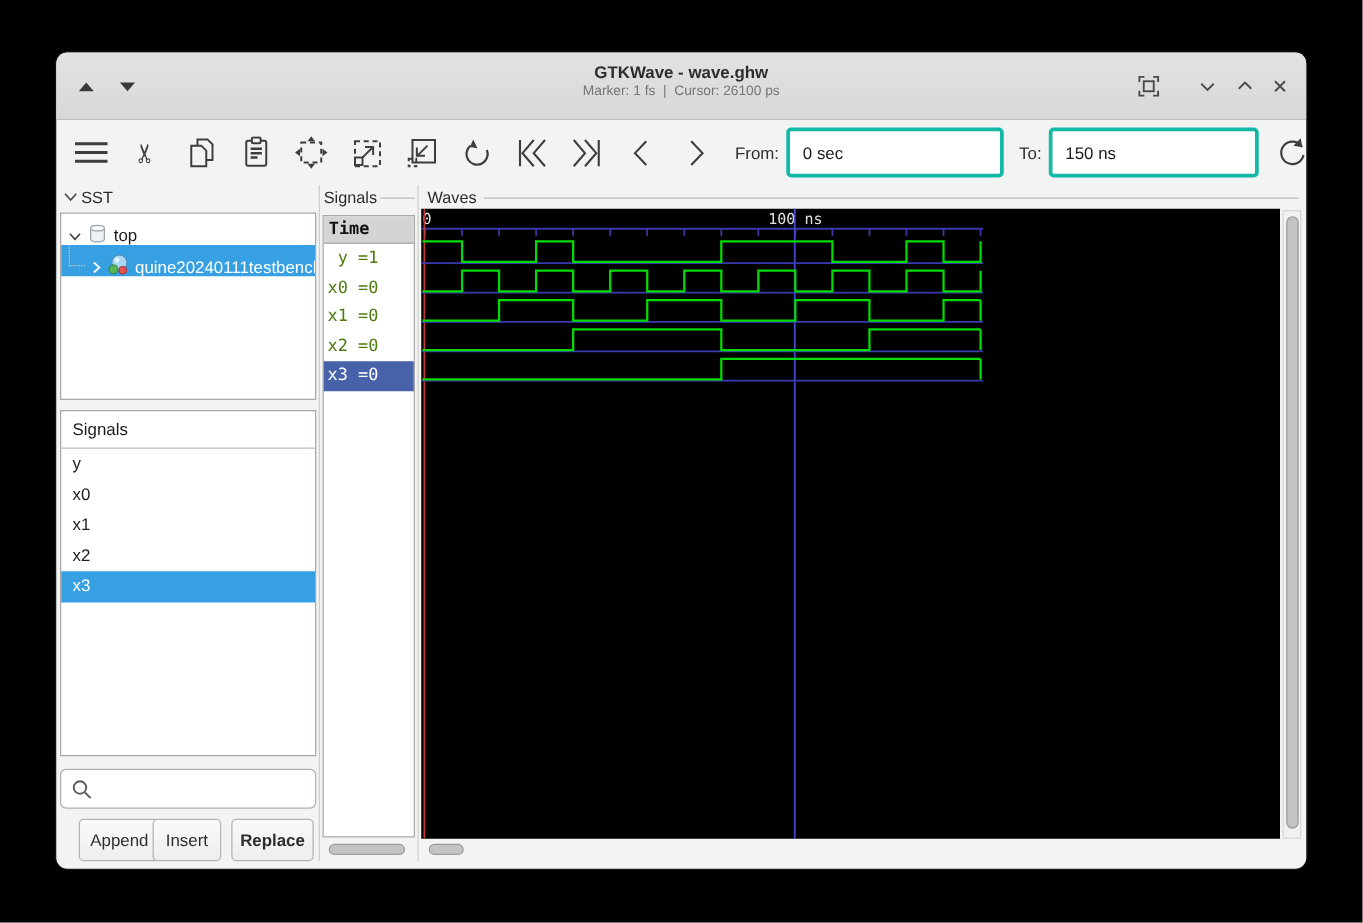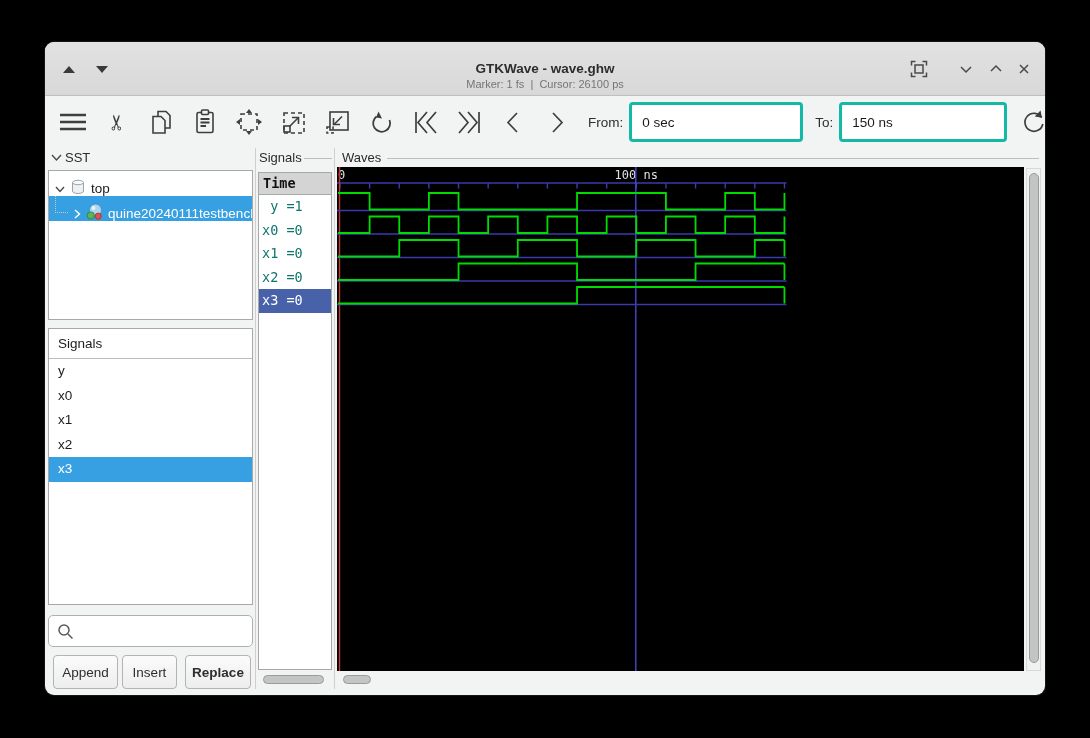--- a/index.html
+++ b/index.html
@@ -4,21 +4,21 @@
 <style>
   html,body{margin:0;padding:0;}
   body{width:1090px;height:738px;background:#000;position:relative;
        font-family:"Liberation Sans", sans-serif; -webkit-font-smoothing:antialiased;}
   .window{position:absolute;left:45px;top:42px;width:1000px;height:653px;
           background:#f2f3f3;border-radius:9px;overflow:hidden;
           box-shadow:0 0 0 1px #151515, 0 2px 10px rgba(0,0,0,.6);}
   
   .titlebar{position:absolute;left:0;top:0;width:100%;height:53px;
             background:linear-gradient(#e2e2e2,#d8d8d8);border-bottom:1px solid #bfbfbf;}
-  .tb-center{position:absolute;left:0;right:0;top:18px;text-align:center;pointer-events:none;}
+  .tb-center{position:absolute;left:0;right:0;top:7px;text-align:center;pointer-events:none;}
   .tb-title{font-size:13.5px;font-weight:bold;color:#2d2d2d;line-height:17px;}
   .tb-sub{font-size:11px;color:#757575;white-space:pre;line-height:14px;}
   .tb-btn{position:absolute;top:14px;width:26px;height:26px;display:flex;align-items:center;justify-content:center;
           background:none;border:none;padding:0;cursor:default;}
   .tri-up{width:0;height:0;border-left:6px solid transparent;border-right:6px solid transparent;border-bottom:7px solid #3a3a3a;}
   .tri-down{width:0;height:0;border-left:6px solid transparent;border-right:6px solid transparent;border-top:7px solid #3a3a3a;}
   .tb-ico{stroke:#4a4a4a;fill:none;stroke-width:1.5;}
   
   .toolbar{position:absolute;left:0;top:54px;width:100%;height:52px;display:flex;align-items:center;}
   .tbi{width:30px;height:30px;margin-left:14px;display:flex;align-items:center;justify-content:center;flex:0 0 auto;}
@@ -45,21 +45,21 @@
   .listrow{height:24.6px;line-height:24.6px;padding-left:9px;font-size:13.5px;color:#1c1c1c;}
   .listrow.sel{background:#36a0e2;color:#fff;}
   
   .search{position:absolute;background:#fff;border:1px solid #b0b0b0;border-radius:5px;display:flex;align-items:center;padding-left:8px;box-sizing:border-box;}
   .gbtn{position:absolute;height:34px;background:linear-gradient(#fbfbfb,#ededed);border:1px solid #b3b3b3;border-radius:4px;
         font-size:13.5px;color:#2e2e2e;font-family:"Liberation Sans",sans-serif;}
   
   .mono{font-family:"DejaVu Sans Mono", monospace;}
   .timehdr{height:21px;background:#d4d4d4;border-bottom:1px solid #a8a8a8;font-weight:bold;
            font-size:13.5px;color:#111;line-height:21px;padding-left:4px;}
-  .valrow{height:23.5px;line-height:23.5px;font-size:13.5px;color:#0f766e;white-space:pre;padding-left:3px;}
+  .valrow{height:23.5px;line-height:23.5px;font-size:13.5px;color:#4d7c0f;white-space:pre;padding-left:3px;}
   .valrow.sel{background:#4762a8;color:#fff;}
   
   .sb-track{position:absolute;background:#eceded;border:1px solid #d4d4d4;box-sizing:border-box;}
   .sb-thumb{position:absolute;background:#c3c4c4;border:1px solid #9b9b9b;border-radius:6px;box-sizing:border-box;}
   .wavepanel{position:absolute;background:#000;}
 </style>
 </head>
 <body>
 
 <div class="window">
@@ -234,21 +234,21 @@
       <div class="listrow sel"><span>x3</span></div>
     </div>
 
     <div class="search" style="left:3px;top:467px;width:205px;height:32px;">
       <svg width="17" height="17" viewBox="0 0 17 17" style="stroke:#5a5a5a;fill:none;stroke-width:1.5;">
         <circle cx="7" cy="7" r="5"></circle>
           <path d="M11 11 L15.5 15.5"></path>
       </svg>
     </div>
 
-    <button class="gbtn" style="left:8px;top:507px;width:65px;">Append</button>
+    <button class="gbtn" style="left:18px;top:507px;width:65px;">Append</button>
     <button class="gbtn" style="left:77px;top:507px;width:55px;">Insert</button>
     <button class="gbtn" style="left:140px;top:507px;width:66px;font-weight:bold;">Replace</button>
 
     <div class="framelabel" style="left:214px;top:2px;">Signals</div>
     <div class="frameline" style="left:259px;top:10px;width:28px;"></div>
     <div class="whitebox" style="left:213px;top:24px;width:74px;height:498px;">
       <div class="timehdr mono">Time</div>
       <div class="valrow mono"><span> y =1</span></div>
       <div class="valrow mono"><span>x0 =0</span></div>
       <div class="valrow mono"><span>x1 =0</span></div>

